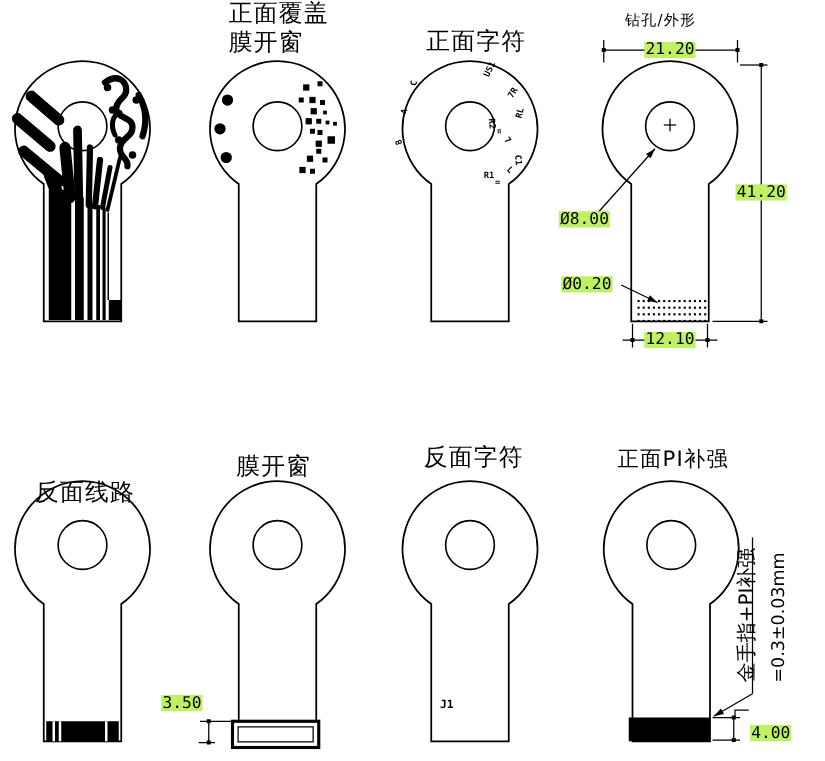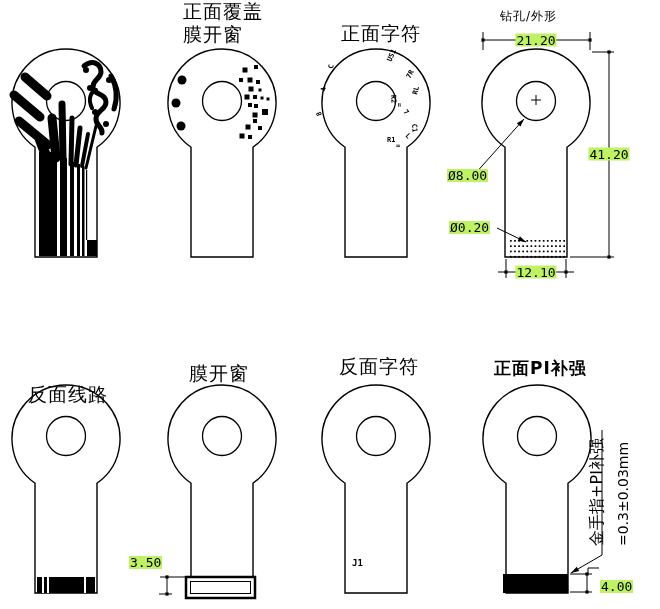--- a/index.html
+++ b/index.html
@@ -208,21 +208,21 @@
       <polygon points="571,573 576.7,566.8 579.2,571.1" fill="#000000"></polygon>
     </svg>
 
   <div class="panel-label" style="left:183px;top:1px;">正面覆盖</div>
   <div class="panel-label" style="left:183px;top:24px;">膜开窗</div>
   <div class="panel-label" style="left:341px;top:23px;">正面字符</div>
   <div class="panel-label" style="left:500px;top:10px;font-size:12px;">钻孔/外形</div>
   <div class="panel-label" style="left:28px;top:356px;margin-top:28px;">反面线路</div>
   <div class="panel-label" style="left:189px;top:363px;">膜开窗</div>
   <div class="panel-label" style="left:339px;top:356px;">反面字符</div>
-  <div class="panel-label" style="left:494px;top:359px;font-size:17px;font-weight:bold;">正面PI补强</div>
+  <div class="panel-label" style="left:494px;top:359px;font-size:17px;">正面PI补强</div>
 
   <div class="dim centered" style="left:536px;top:40px;">21.20</div>
   <div class="dim centered" style="left:609px;top:154px;">41.20</div>
   <div class="dim" style="left:447px;top:169px;">Ø8.00</div>
   <div class="dim" style="left:449px;top:221px;">Ø0.20</div>
   <div class="dim centered" style="left:536px;top:272px;">12.10</div>
   <div class="dim" style="left:129px;top:556px;">3.50</div>
   <div class="dim" style="left:600px;top:580px;">4.00</div>
 
   <div class="vnote" style="left:605px;top:541px;width:130px;font-size:16px;">金手指+PI补强</div>

